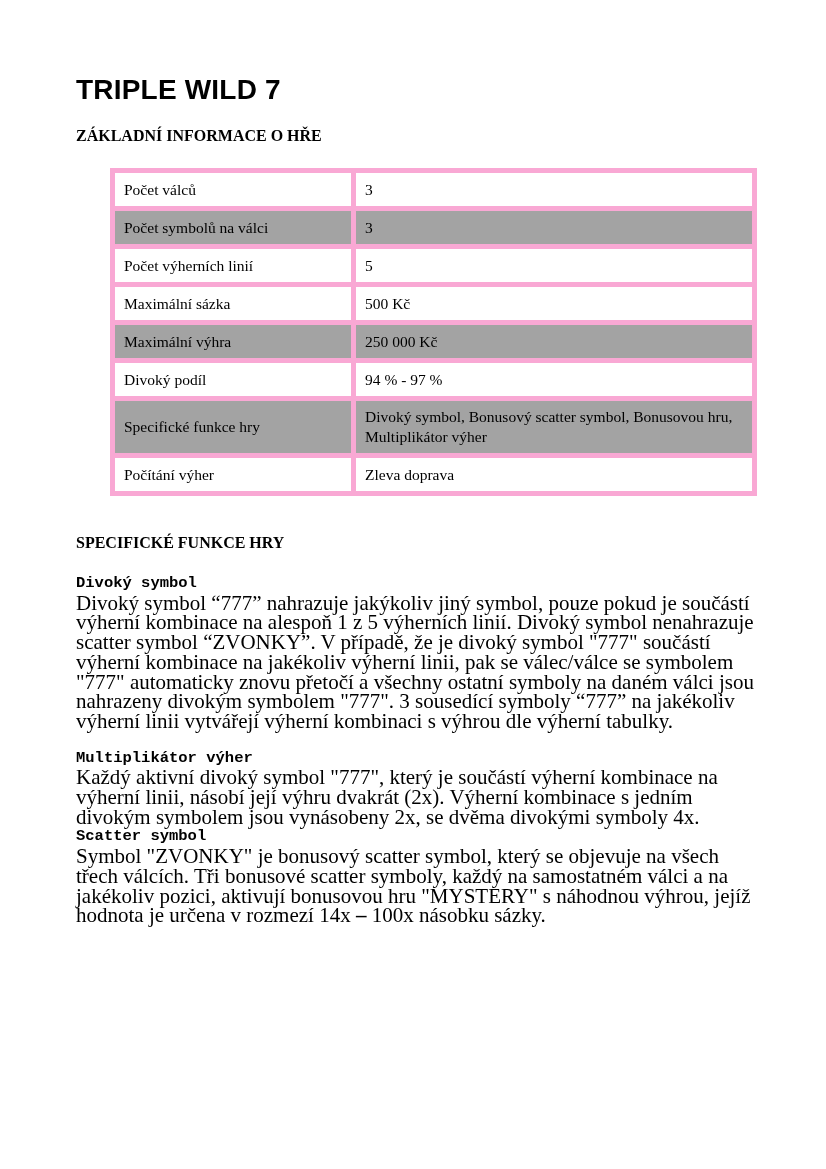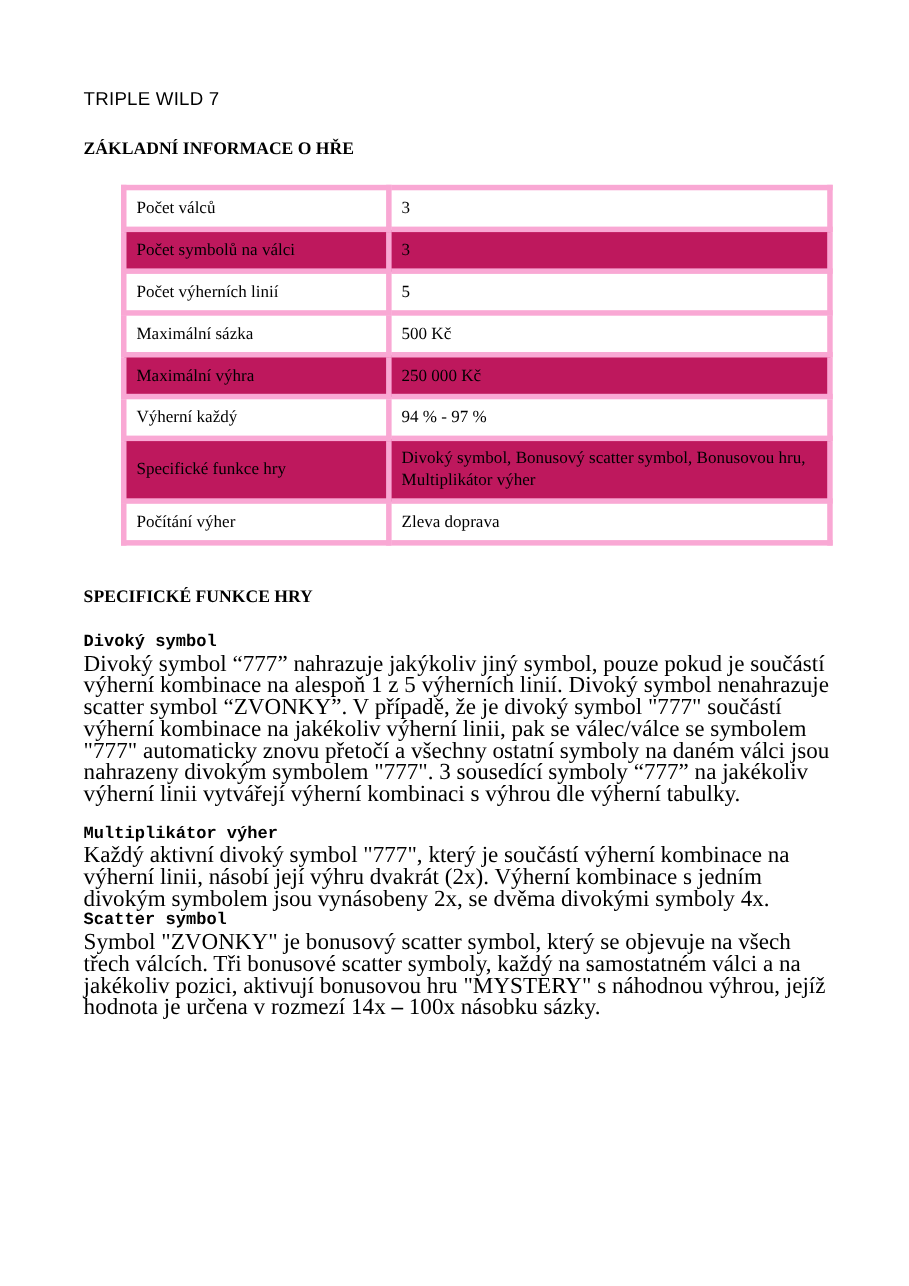--- a/index.html
+++ b/index.html
@@ -15,22 +15,22 @@
     overflow: hidden;
   }
   .page {
     box-sizing: border-box;
     width: 826px;
     height: 1169px;
     padding: 78px 70px 0 76px;
   }
   .doc-title {
     font-family: "Liberation Sans", "DejaVu Sans", sans-serif;
-    font-weight: normal;
-    font-size: 17px;
+    font-weight: bold;
+    font-size: 28px;
     line-height: 24px;
     margin: 0;
     letter-spacing: 0.2px;
   }
   .section-heading {
     font-family: "Liberation Serif", "DejaVu Serif", serif;
     font-weight: bold;
     font-size: 16px;
     line-height: 18px;
     margin: 0;
@@ -53,21 +53,21 @@
     line-height: 20px;
     padding: 6px 8px 6px 9px;
     vertical-align: middle;
     height: 21px;
     box-sizing: content-box;
   }
   table.info-table td.label-cell {
     width: 219px;
   }
   table.info-table tr.shaded td {
-    background: #be185d;
+    background: #a3a3a3;
   }
   .feature {
     width: 678px;
   }
   .feature-heading {
     font-weight: bold;
     font-size: 15.5px;
     line-height: 19.7px;
     margin: 0;
     font-family: Liberation Mono, monospace;
@@ -107,21 +107,21 @@
       </tr>
       <tr>
         <td class="label-cell">Maximální sázka</td>
         <td class="value-cell">500 Kč</td>
       </tr>
       <tr class="shaded">
         <td class="label-cell">Maximální výhra</td>
         <td class="value-cell">250 000 Kč</td>
       </tr>
       <tr>
-        <td class="label-cell">Výherní každý</td>
+        <td class="label-cell">Divoký podíl</td>
         <td class="value-cell">94 % - 97 %</td>
       </tr>
       <tr class="shaded">
         <td class="label-cell">Specifické funkce hry</td>
         <td class="value-cell">Divoký symbol, Bonusový scatter symbol, Bonusovou hru, Multiplikátor výher</td>
       </tr>
       <tr>
         <td class="label-cell">Počítání výher</td>
         <td class="value-cell">Zleva doprava</td>
       </tr>

